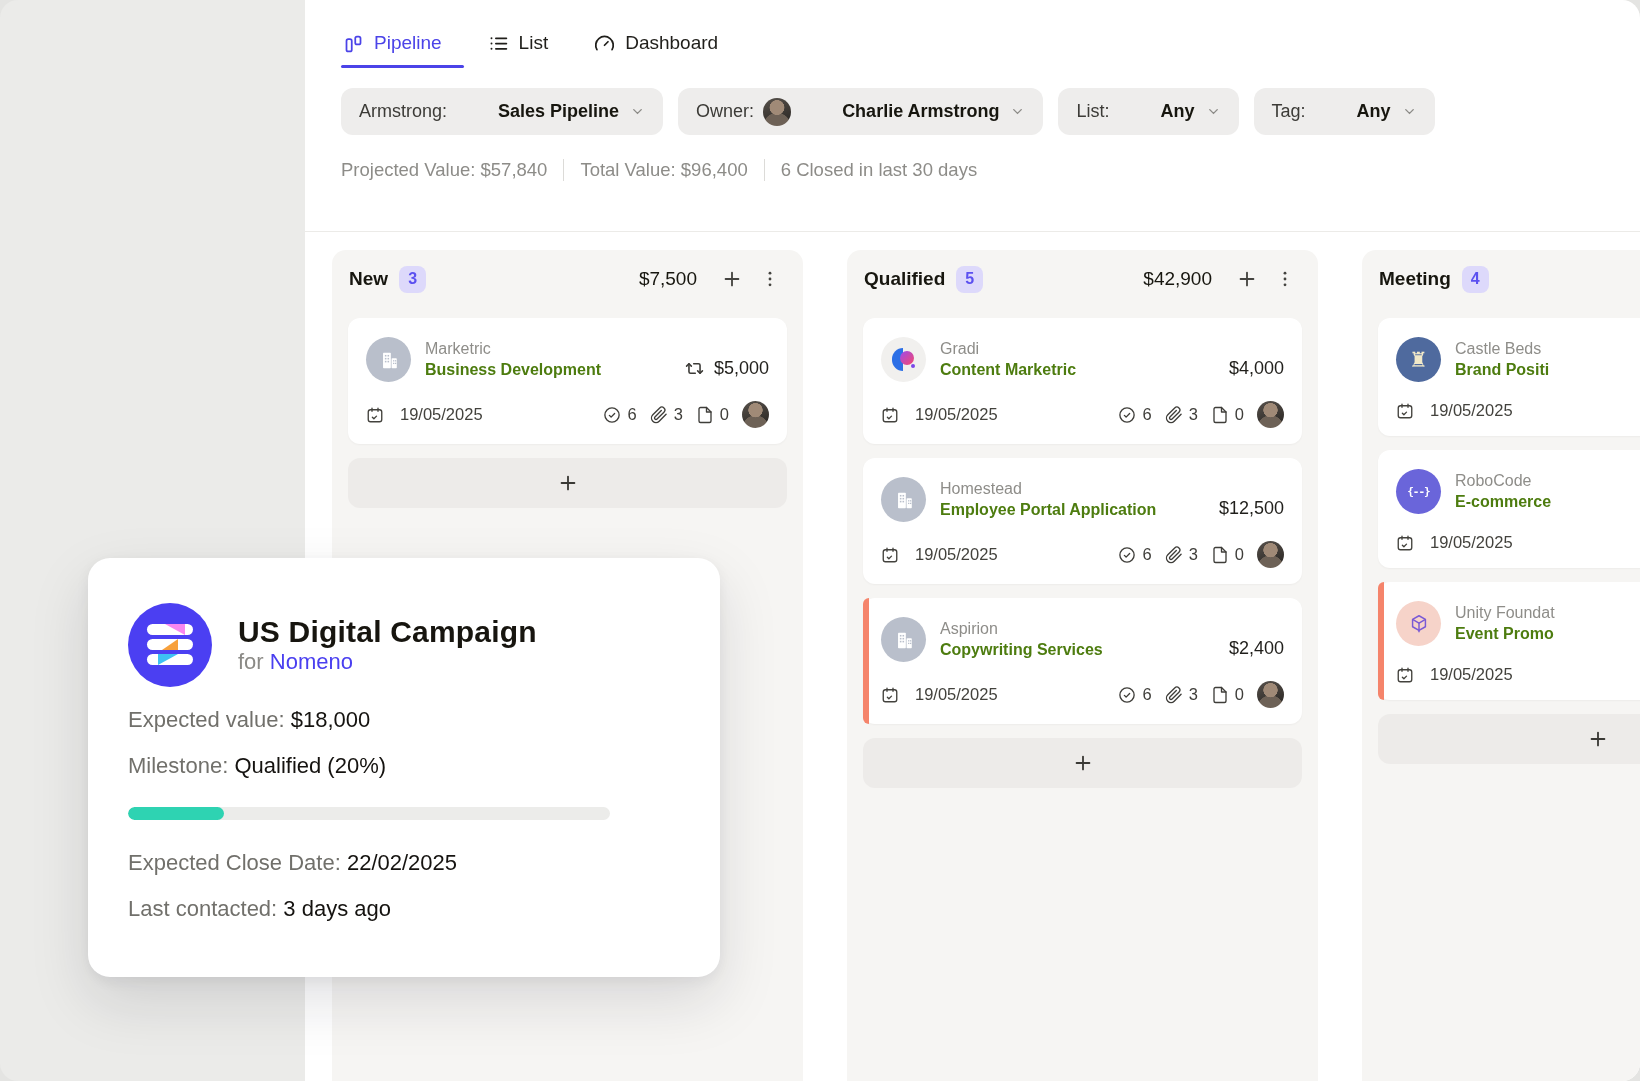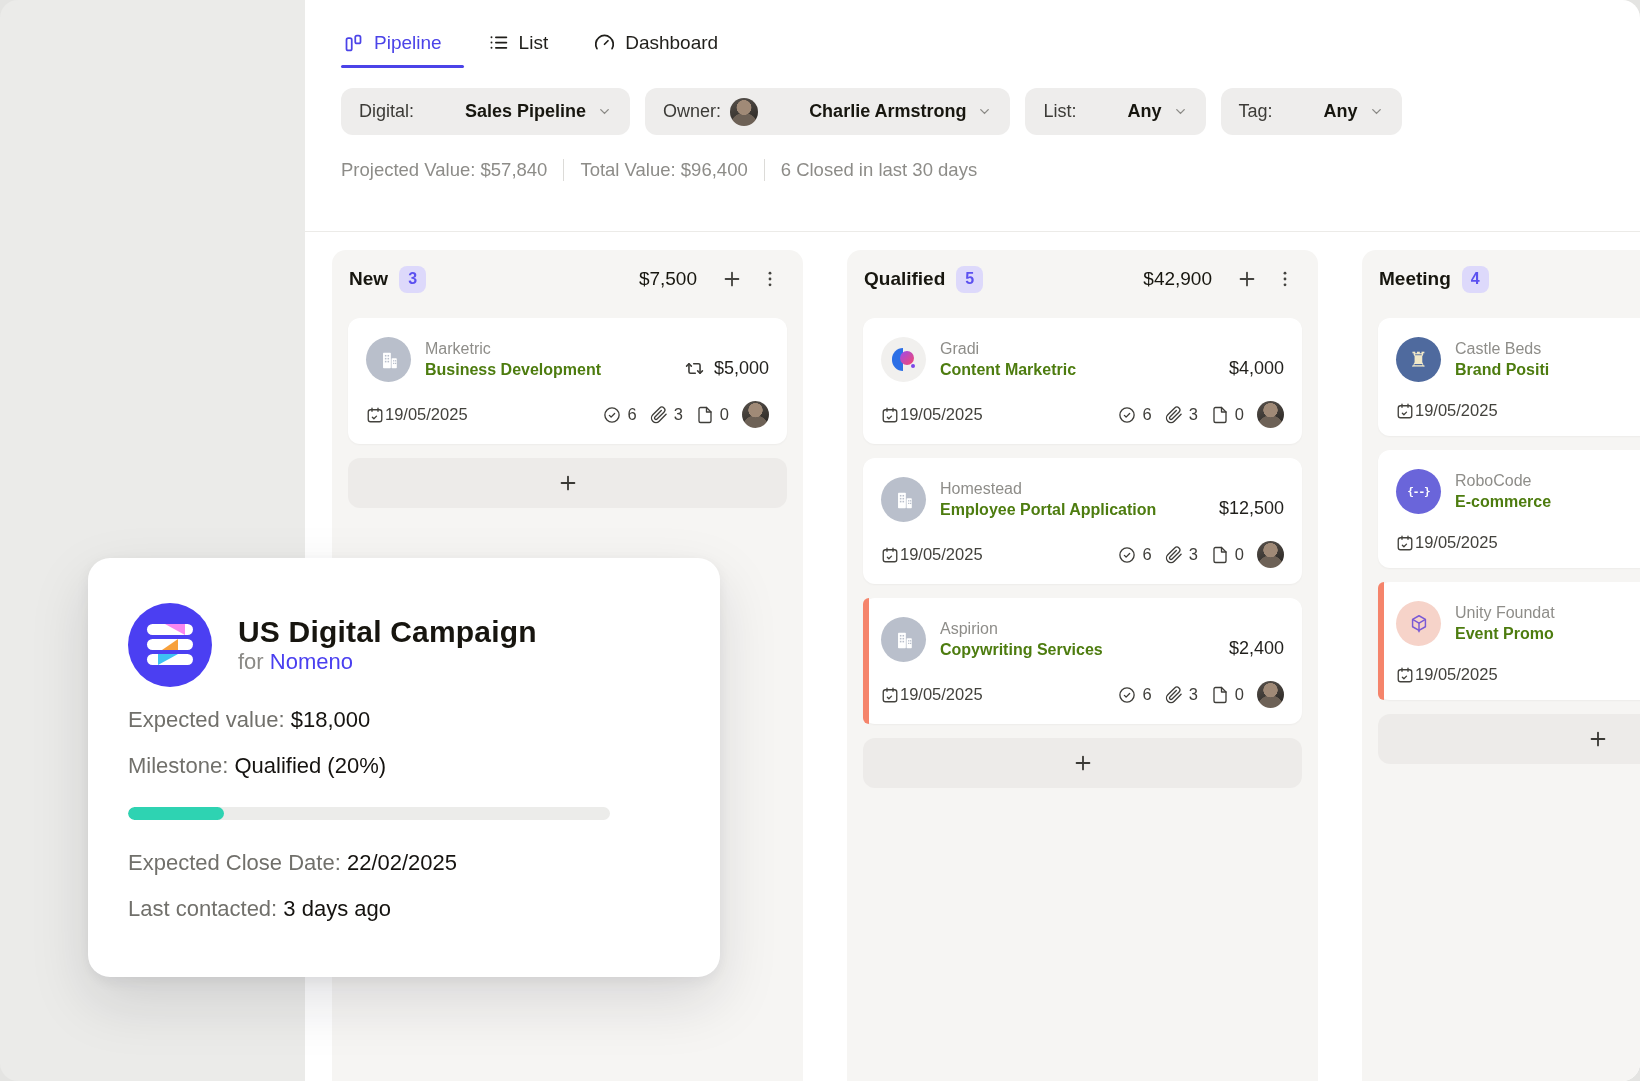--- a/index.html
+++ b/index.html
@@ -3,21 +3,21 @@
 <meta charset="utf-8">
 <style>
   * { margin:0; padding:0; box-sizing:border-box; }
   html,body { width:1640px; height:1081px; font-family:"Liberation Sans", sans-serif; background:#e4e4e2; }
   .screen { position:relative; width:1640px; height:1081px; background:var(--page-bg,#ebebe9); border-radius:18px; overflow:hidden; }
 
   
   .panel { position:absolute; left:305px; top:0; right:0; bottom:0; background:var(--panel,#fff); }
 
   
-  .tabbar { display:flex; align-items:center; gap:46px; padding:18px 0 0 38px; height:67px; }
+  .tabbar { display:flex; align-items:flex-end; gap:46px; padding:18px 0 0 38px; height:67px; }
   .tab { position:relative; display:flex; align-items:center; gap:10px; height:48px; font-size:19px; color:#201f1b; cursor:pointer; }
   .tab .ticon { display:flex; align-items:center; }
   .tab.active { color:var(--purple,#4b43e8); font-weight:500; }
   .tab.active .underline { position:absolute; left:-2px; right:-22px; bottom:-1px; height:3px; background:var(--purple,#4b43e8); border-radius:2px; }
 
   
   .filters { display:flex; align-items:center; gap:15px; padding:21px 0 0 36px; }
   .pill { display:flex; align-items:center; gap:9px; height:47px; padding:0 18px; background:var(--pill,#eeedec); border-radius:12px; font-size:18px; cursor:pointer; white-space:nowrap; }
   .pill .pl { color:#3c3b37; }
   .pill .pv { color:#17160f; font-weight:600;margin-left:42px; }
@@ -58,21 +58,21 @@
   .clogo.unity  { background:#f6d3c9; }
   .gradi-half { position:absolute; left:11px; top:11px; width:11px; height:23px; background:#2c6fe6; border-radius:11px 0 0 11px; }
   .gradi-dot  { position:absolute; left:19px; top:14px; width:14px; height:14px; border-radius:50%; background:linear-gradient(135deg,#9a4cee,#f8476c); }
   .gradi-dot2 { position:absolute; left:30px; top:27px; width:4px; height:4px; border-radius:50%; background:#7c47e8; }
   .cmeta { flex:1; min-width:0; }
   .ccompany { font-size:16px; color:#8e8d89; white-space:nowrap; }
   .ctitle { font-size:16px; font-weight:700; color:#4d7c0f; margin-top:3px; white-space:nowrap; }
   .cvalue { display:flex; align-items:center; gap:10px; font-size:18px; color:#201f1b; margin-top:18px; }
   .cvalue .repeat { color:#3c3b37; display:flex; }
   .cfoot { display:flex; align-items:center; margin-top:19px; color:#3f3e3a; }
-  .cfoot .date { display:flex; align-items:center; gap:1px; font-size:16.5px; color:#43423d; }
+  .cfoot .date { display:flex; align-items:center; gap:16px; font-size:16.5px; color:#43423d; }
   .cfoot .grow { flex:1; }
   .cfoot .stat { display:flex; align-items:center; gap:6px; font-size:16.5px; margin-left:13px; }
   .cfoot .avatar { width:27px; height:27px; margin-left:13px; }
 
   .addbar { margin:14px 16px 0; height:50px; background:var(--addbar,#edebe9); border-radius:12px; display:flex; align-items:center; justify-content:center; color:#3a3935; cursor:pointer; }
 
   
   .fade { position:absolute; top:0; bottom:0; left:1380px; right:0; z-index:5; pointer-events:none;
           background:linear-gradient(to right, rgba(247,246,244,0) 0%, rgba(247,246,244,.55) 45%, rgba(249,248,246,.92) 100%); }
 
@@ -132,21 +132,21 @@
             <path d="m12 14 4-4"></path>
               <path d="M3.34 19a10 10 0 1 1 17.32 0"></path>
           </svg>
         </span>
         <span>Dashboard</span>
       </div>
     </div>
 
     <div class="filters">
       <div class="pill">
-        <span class="pl">Digital:</span>
+        <span class="pl">Armstrong:</span>
         <span class="pv">Sales Pipeline</span>
         <span class="chev">
             <svg width="15" height="15" viewBox="0 0 24 24" fill="none" stroke="currentColor" stroke-width="2.2" stroke-linecap="round">
               <path d="m6 9 6 6 6-6"></path>
             </svg>
           </span>
       </div>
       <div class="pill">
         <span class="pl">Owner:</span>
         <span class="avatar"></span>

